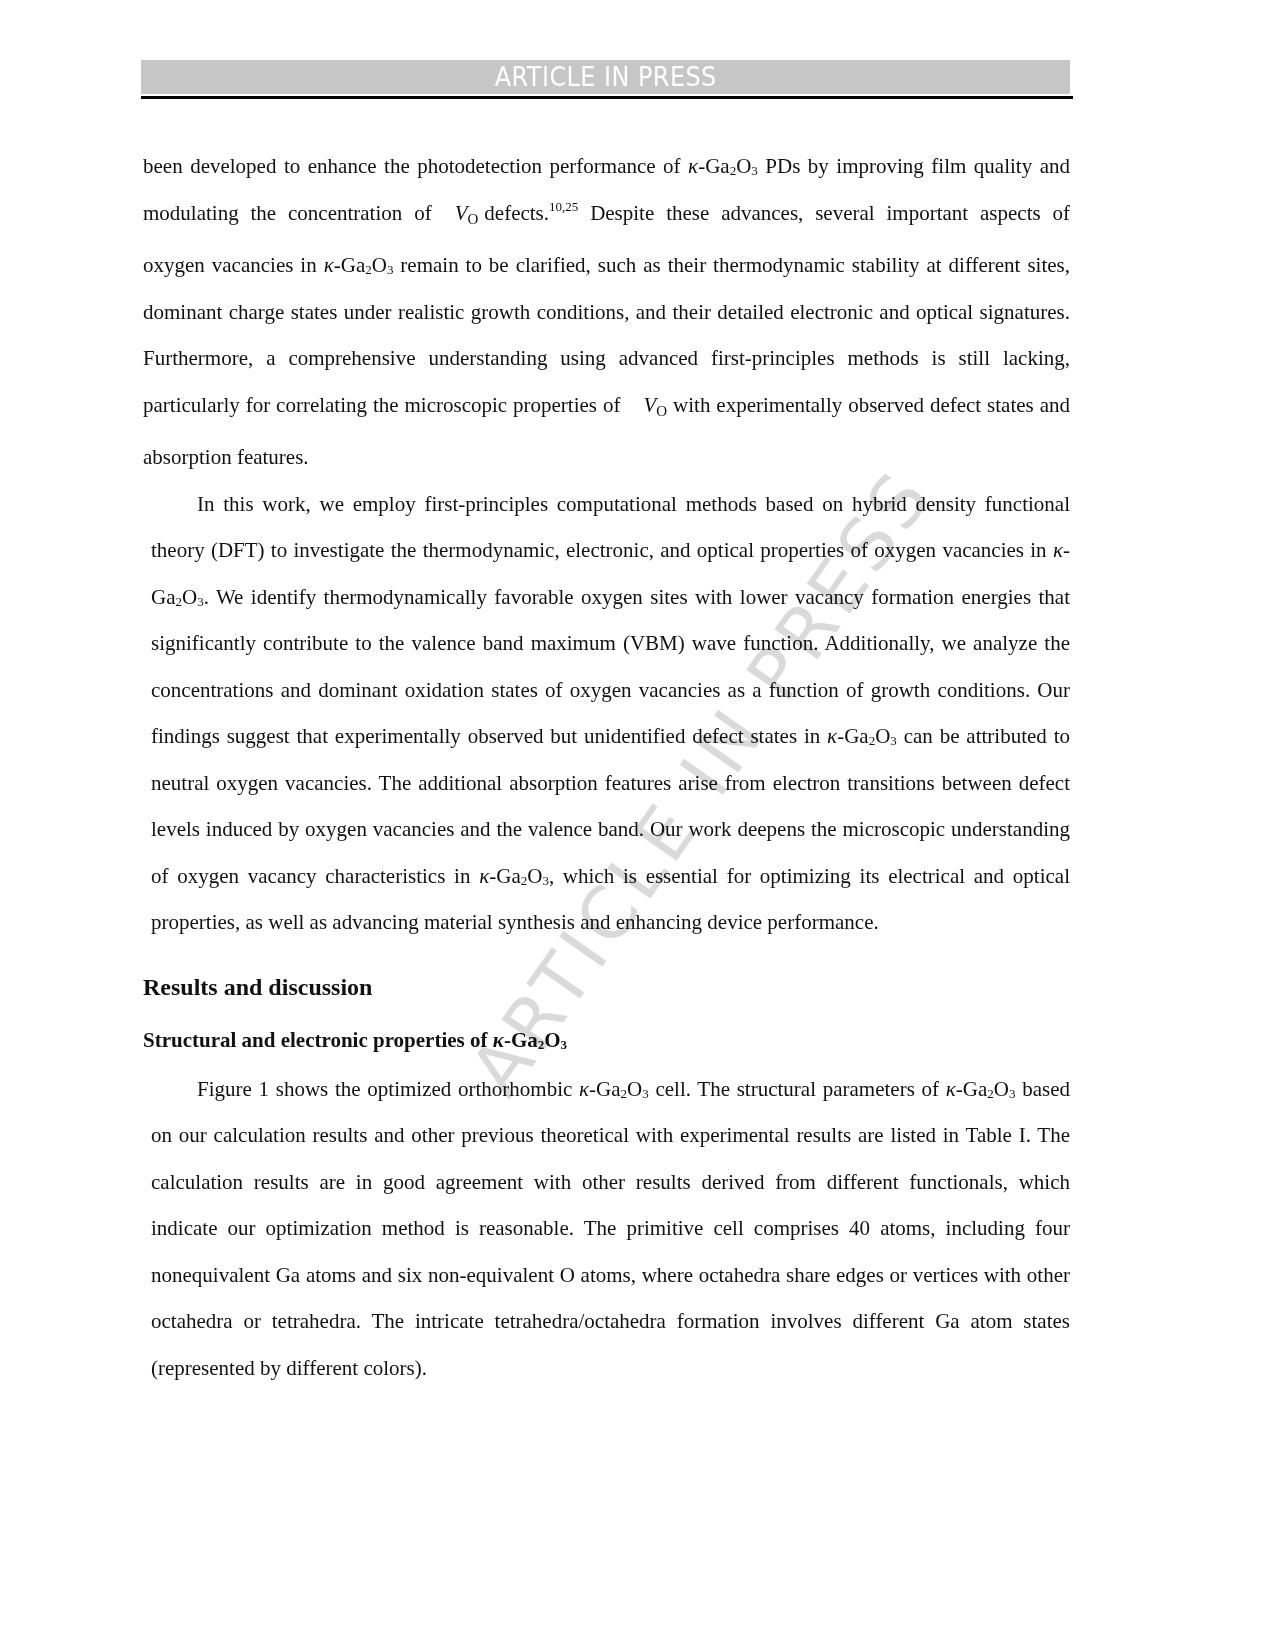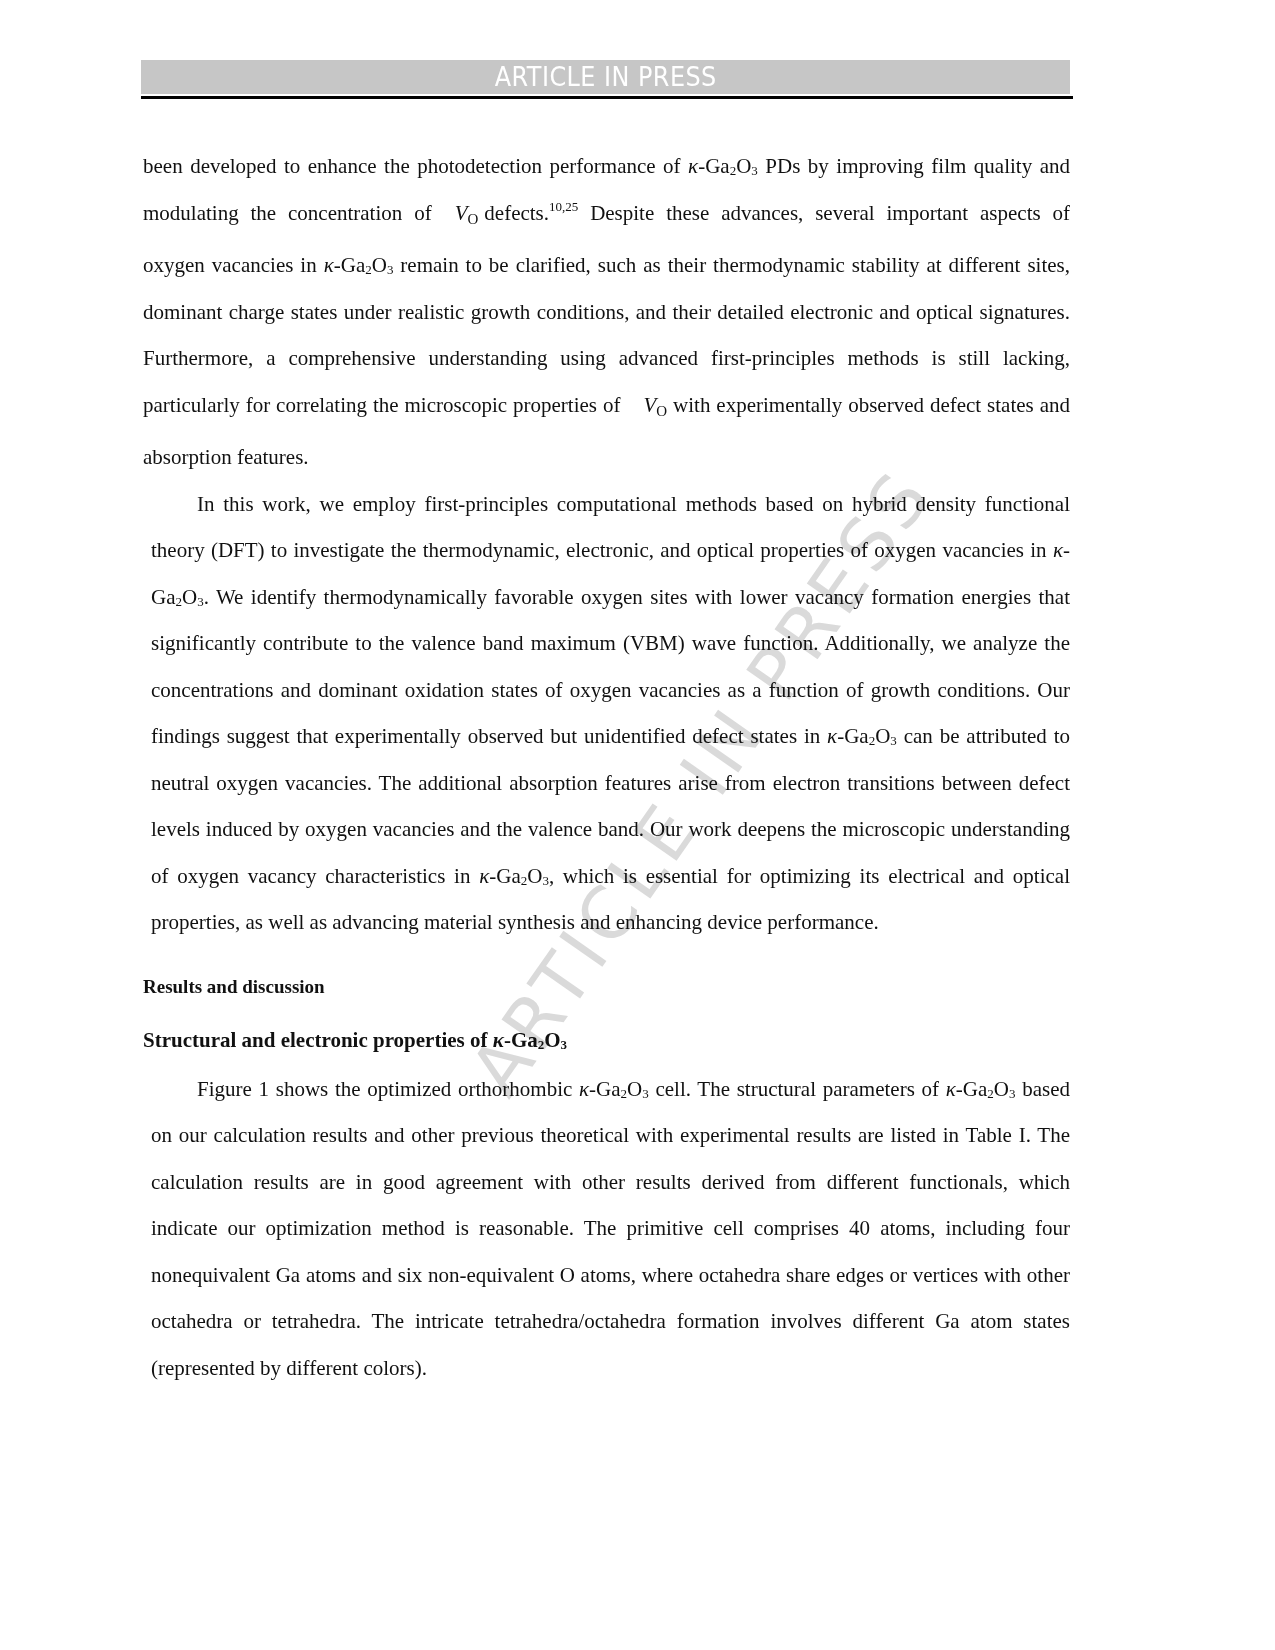--- a/index.html
+++ b/index.html
@@ -28,21 +28,21 @@
     p.para.indent { text-indent: 46px; margin-left: 8px; }
 
     .math-v { font-style: italic; font-family: "Liberation Serif", serif; }
     .math-o { font-size: 15px; vertical-align: -4px; font-style: normal; margin-right: 6px; }
     .math-v-wrap { margin-left: 23px; }
     sub { font-size: 13px; vertical-align: -2px; line-height: 0; }
     sup { font-size: 13px; vertical-align: 9px; line-height: 0; }
     .kappa { font-style: italic; }
 
     h2.section {
-      margin: 14px 0 0 0; font-size: 19px; font-weight: bold; line-height: 54px;
+      margin: 14px 0 0 0; font-size: 24px; font-weight: bold; line-height: 54px;
     }
     h3.subsection {
       margin: 0; font-size: 21px; font-weight: bold; line-height: 52px;
     }
 
     .watermark {
       position: absolute; left: 330px; top: 740px;
       transform: rotate(-55deg); transform-origin: center;
       font-family: "DejaVu Sans", "Liberation Sans", sans-serif;
       font-size: 72px; color: rgba(150,150,150,0.35); letter-spacing: 6px;

